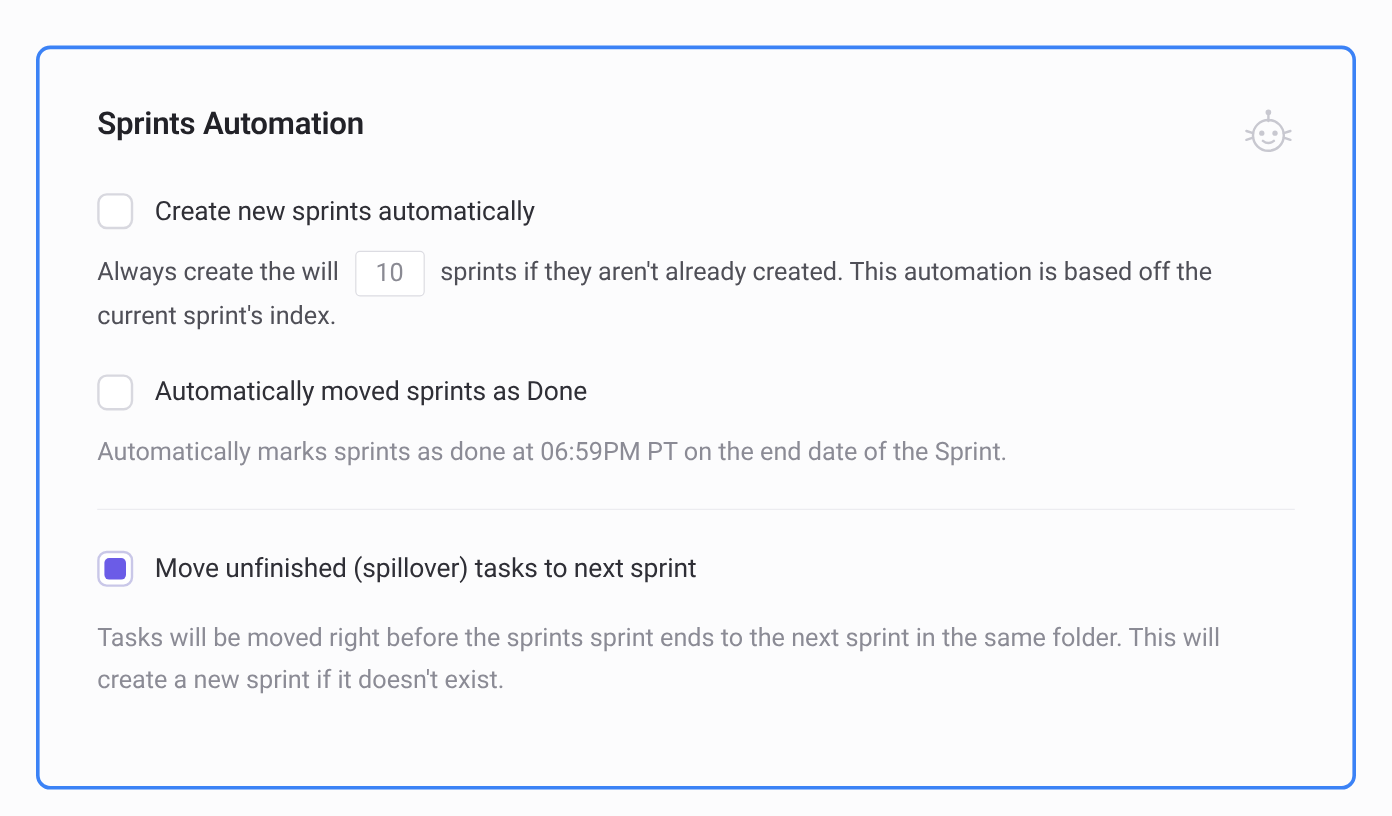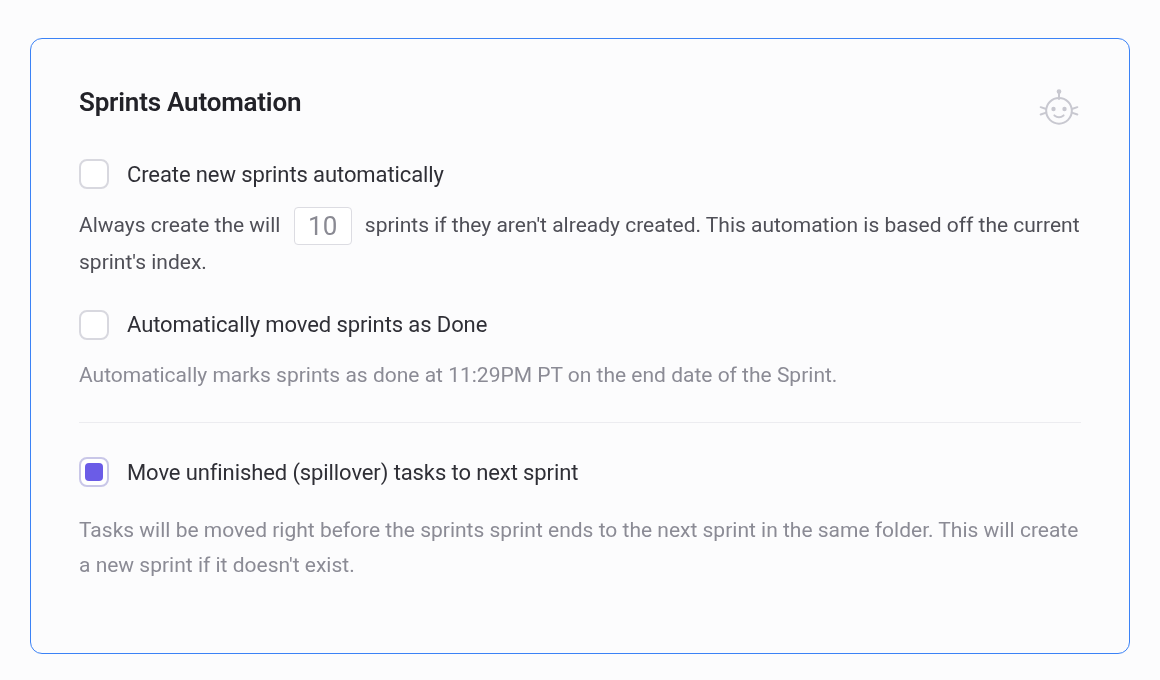--- a/index.html
+++ b/index.html
@@ -6,21 +6,21 @@
     body {
       font-family: -apple-system, BlinkMacSystemFont, "Segoe UI", Roboto, Helvetica, Arial, sans-serif;
       background: #fcfcfd;
       width: 1160px;
       height: 680px;
       padding: 38px 30px;
     }
     .panel {
       width: 1100px;
       background: #fcfcfd;
-      border: 1px solid #3b82f6;
+      border: 3px solid #3b82f6;
       border-radius: 12px;
       padding: 48px 48px 70px 48px;
       position: relative;
     }
     .panel-header {
       display: flex;
       align-items: flex-start;
       justify-content: space-between;
       margin-bottom: 28px;
     }
@@ -78,21 +78,21 @@
     }
     .description.muted { color: #8b8b95; }
     .inline-input {
       display: inline-block;
       width: 58px;
       height: 38px;
       border: 1px solid #dcdce2;
       border-radius: 4px;
       background: #ffffff;
       text-align: center;
-      font-size: 26px;
+      font-size: 21px;
       color: #8a8a93;
       font-family: inherit;
       vertical-align: middle;
       margin: 0 8px;
       line-height: 36px;
     }
     .divider {
       border: none;
       border-top: 1px solid #ececf0;
       margin: 8px 0 34px 0;
@@ -133,21 +133,21 @@
     <input type="text" class="inline-input" value="10" style="">
     <span>sprints if they aren't already created. This automation is based off the current sprint's index.</span>
   </p>
 
   <div class="option-row">
     <div class="checkbox">
       
     </div>
     <span class="option-label">Automatically moved sprints as Done</span>
   </div>
-  <p class="description muted">Automatically marks sprints as done at 11:29PM PT on the end date of the Sprint.</p>
+  <p class="description muted">Automatically marks sprints as done at 06:59PM PT on the end date of the Sprint.</p>
 
   <hr class="divider">
 
   <div class="option-row">
     <div class="checkbox checked">
       <div class="checkbox-inner"></div>
     </div>
     <span class="option-label">Move unfinished (spillover) tasks to next sprint</span>
   </div>
   <div class="section-gap"></div>

